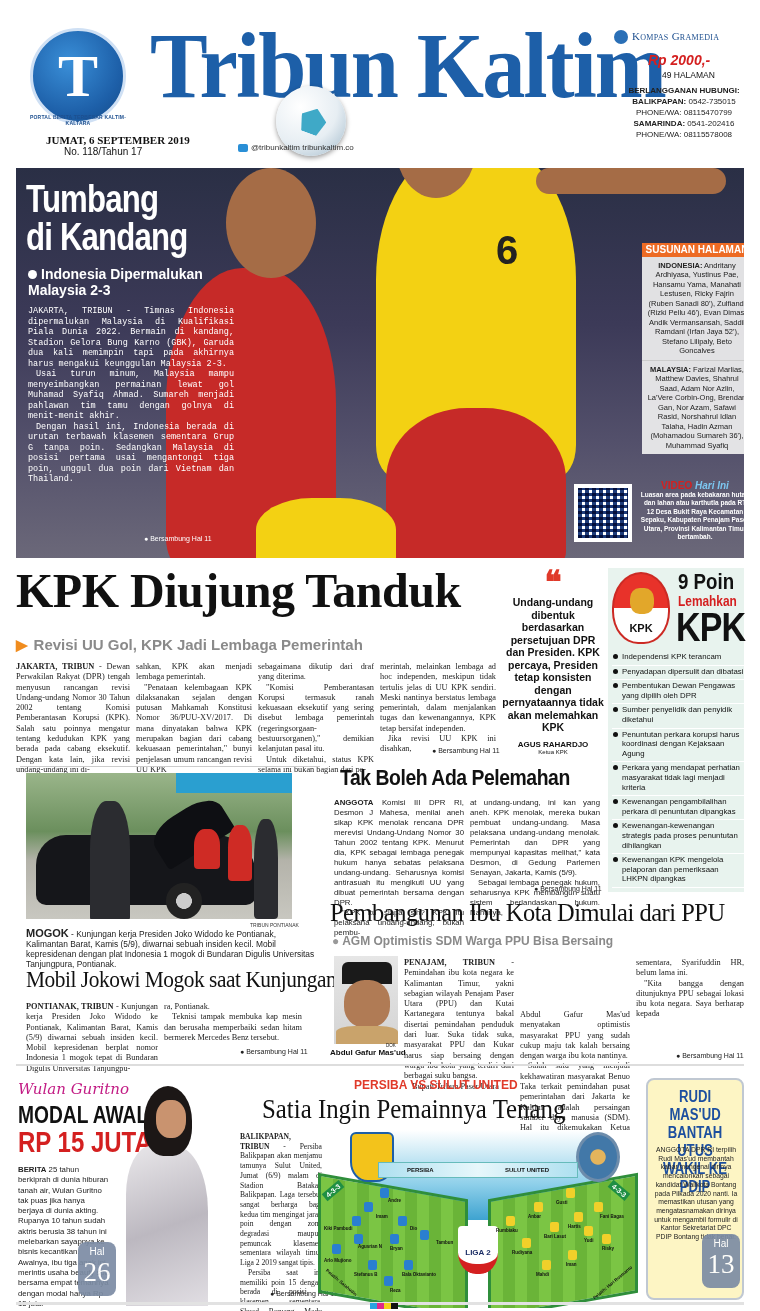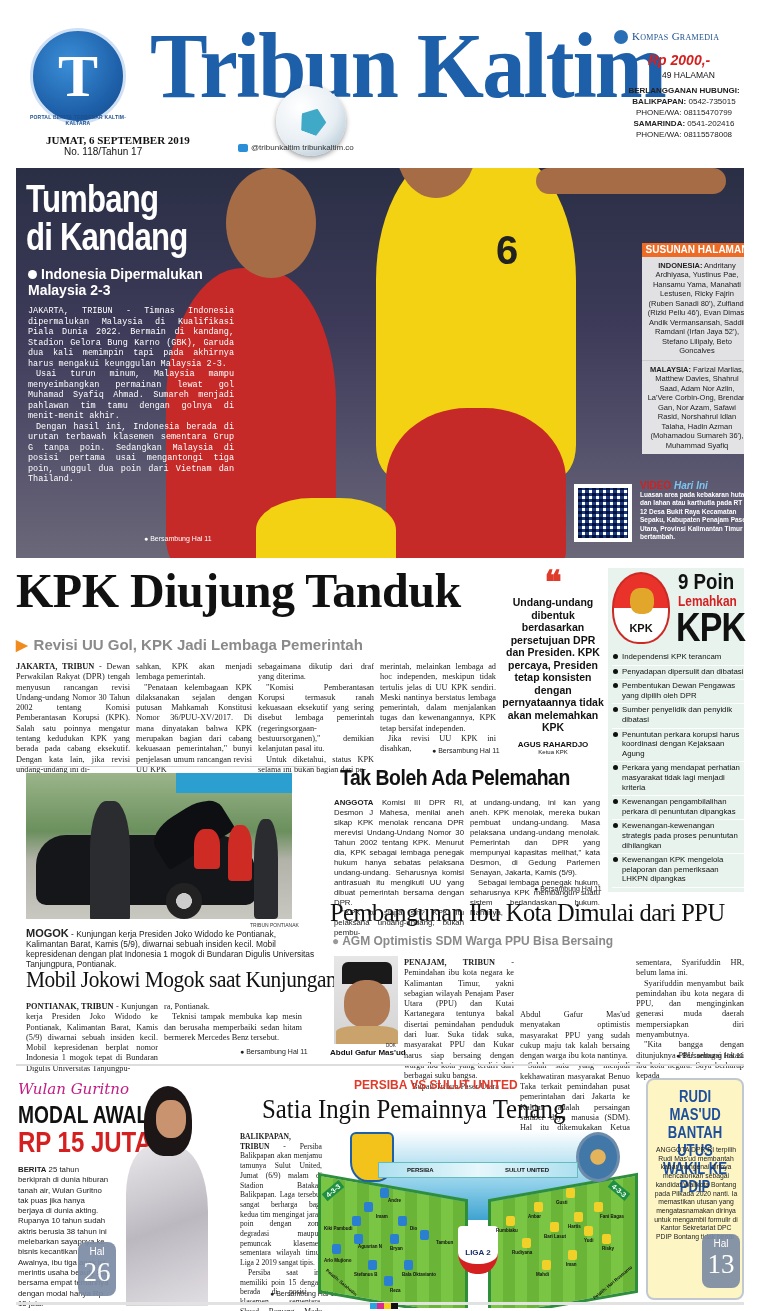--- a/index.html
+++ b/index.html
@@ -31,21 +31,21 @@
 #hero-sub{left:12px;top:98px;font-size:14px;font-weight:bold;color:#fff;line-height:16px;width:200px}
 #hero-sub .dot{display:inline-block;width:9px;height:9px;background:#fff;border-radius:50%;margin-right:4px}
 #hero-body{left:12px;top:138px;width:206px;font-family:Liberation Mono, monospace;font-size:8.5px;line-height:10.5px;color:#fff;text-align:justify}
 #hero-body p{text-indent:8px}
 #hero-cont{left:128px;top:367px;font-size:7px;color:#fff}
 #lineup{left:626px;top:75px;width:110px;background:rgba(240,240,240,.92);font-size:7.5px;line-height:9.5px;color:#222;text-align:center}
 #lineup .hd{background:#ed6b24;color:#fff;font-weight:bold;font-size:10px;padding:2px 0}
 #lineup .sec{padding:4px 5px}
 #qr{left:558px;top:316px;width:58px;height:58px;background:#fff;padding:4px}
 #qr .grid{width:100%;height:100%;background:repeating-linear-gradient(90deg,#1d3b7a 0 4px,#fff 4px 7px),repeating-linear-gradient(0deg,#1d3b7a 0 3px,#fff 3px 6px);background-blend-mode:multiply}
-#video{left:624px;top:314px;width:110px;font-size:6.5px;line-height:8.5px;color:#fff;font-weight:bold;}
+#video{left:624px;top:314px;width:110px;font-size:6.5px;line-height:8.5px;color:#fff;font-weight:bold;text-align:center}
 #video .v{font-size:10px;font-weight:bold;color:#d42020}
 #video .v span{color:#7cc6f0;font-style:italic}
 
 #kpk-title{left:16px;top:565px;font-family:"Liberation Serif",serif;font-weight:bold;font-size:48px;line-height:52px;letter-spacing:-0.5px}
 #kpk-sub{left:16px;top:636px;font-size:15px;font-weight:bold;color:#8a8a8a}
 #kpk-sub .tri{color:#f08c1e;margin-right:6px}
 .col{position:absolute;font-family:"Liberation Serif",serif;font-size:8.3px;line-height:10.3px;text-align:justify;color:#222}
 .col p{text-indent:8px}
 .col p.first{text-indent:0}
 .cont{position:absolute;font-size:7px;color:#222}
@@ -214,21 +214,21 @@
       <i></i>
       <span>KPK</span>
     </div>
   <div class="t1">9 Poin</div>
   <div class="t2">Lemahkan</div>
   <div class="t3">KPK</div>
   <ul>
     <li>Independensi KPK terancam</li>
     <li>Penyadapan dipersulit dan dibatasi</li>
     <li>Pembentukan Dewan Pengawas yang dipilih oleh DPR</li>
-    <li>Sumber penyelidik dan penyidik dibatasi</li>
+    <li>Sumber penyelidik dan penyidik diketahui</li>
     <li>Penuntutan perkara korupsi harus koordinasi dengan Kejaksaan Agung</li>
     <li>Perkara yang mendapat perhatian masyarakat tidak lagi menjadi kriteria</li>
     <li>Kewenangan pengambilalihan perkara di penuntutan dipangkas</li>
     <li>Kewenangan-kewenangan strategis pada proses penuntutan dihilangkan</li>
     <li>Kewenangan KPK mengelola pelaporan dan pemeriksaan LHKPN dipangkas</li>
   </ul>
 </div>
 
 <div class="abs" style="left:20px;top:766px;width:300px;height:1px;background:#ccc"></div>
 <div class="abs" id="mogok-photo">
@@ -276,21 +276,20 @@
 <div class="col" style="left:404px;top:958px;width:110px">
     <p class="first"><b>PENAJAM, TRIBUN</b><span> - Pemindahan ibu kota negara ke Kalimantan Timur, yakni sebagian wilayah Penajam Paser Utara (PPU) dan Kutai Kartanegara tentunya bakal disertai pemindahan penduduk dari luar. Suka tidak suka, masyarakat PPU dan Kukar harus siap bersaing dengan warga ibu kota yang terdiri dari berbagai suku bangsa.</span></p>
     <p>Bupati Tribun Paser Utara</p>
   </div>
 <div class="col" style="left:520px;top:1010px;width:110px">
     <p class="first">Abdul Gafur Mas'ud menyatakan optimistis masyarakat PPU yang sudah cukup maju tak kalah bersaing dengan warga ibu kota nantinya.</p>
     <p>Salah satu yang menjadi kekhawatiran masyarakat Benuo Taka terkait pemindahan pusat pemerintahan dari Jakarta ke Kaltim adalah persaingan sumber daya manusia (SDM). Hal itu dikemukakan Ketua DPRD PPU</p>
   </div>
 <div class="col" style="left:636px;top:958px;width:108px">
     <p class="first">sementara, Syarifuddin HR, belum lama ini.</p>
-    <p>Syarifuddin menyambut baik pemindahan ibu kota negara di PPU, dan menginginkan generasi muda daerah mempersiapkan diri menyambutnya.</p>
     <p>"Kita bangga dengan ditunjuknya PPU sebagai lokasi ibu kota negara. Saya berharap kepada</p>
   </div>
 <div class="cont" style="left:676px;top:1052px">Bersambung Hal 11</div>
 
 <div class="abs" id="divider"></div>
 
 <div class="abs" id="wulan-name">Wulan Guritno</div>
 <div class="abs" id="wulan-t1">MODAL AWAL</div>
 <div class="abs" id="wulan-t2">RP 15 JUTA</div>
 <div class="abs" id="wulan-photo">

